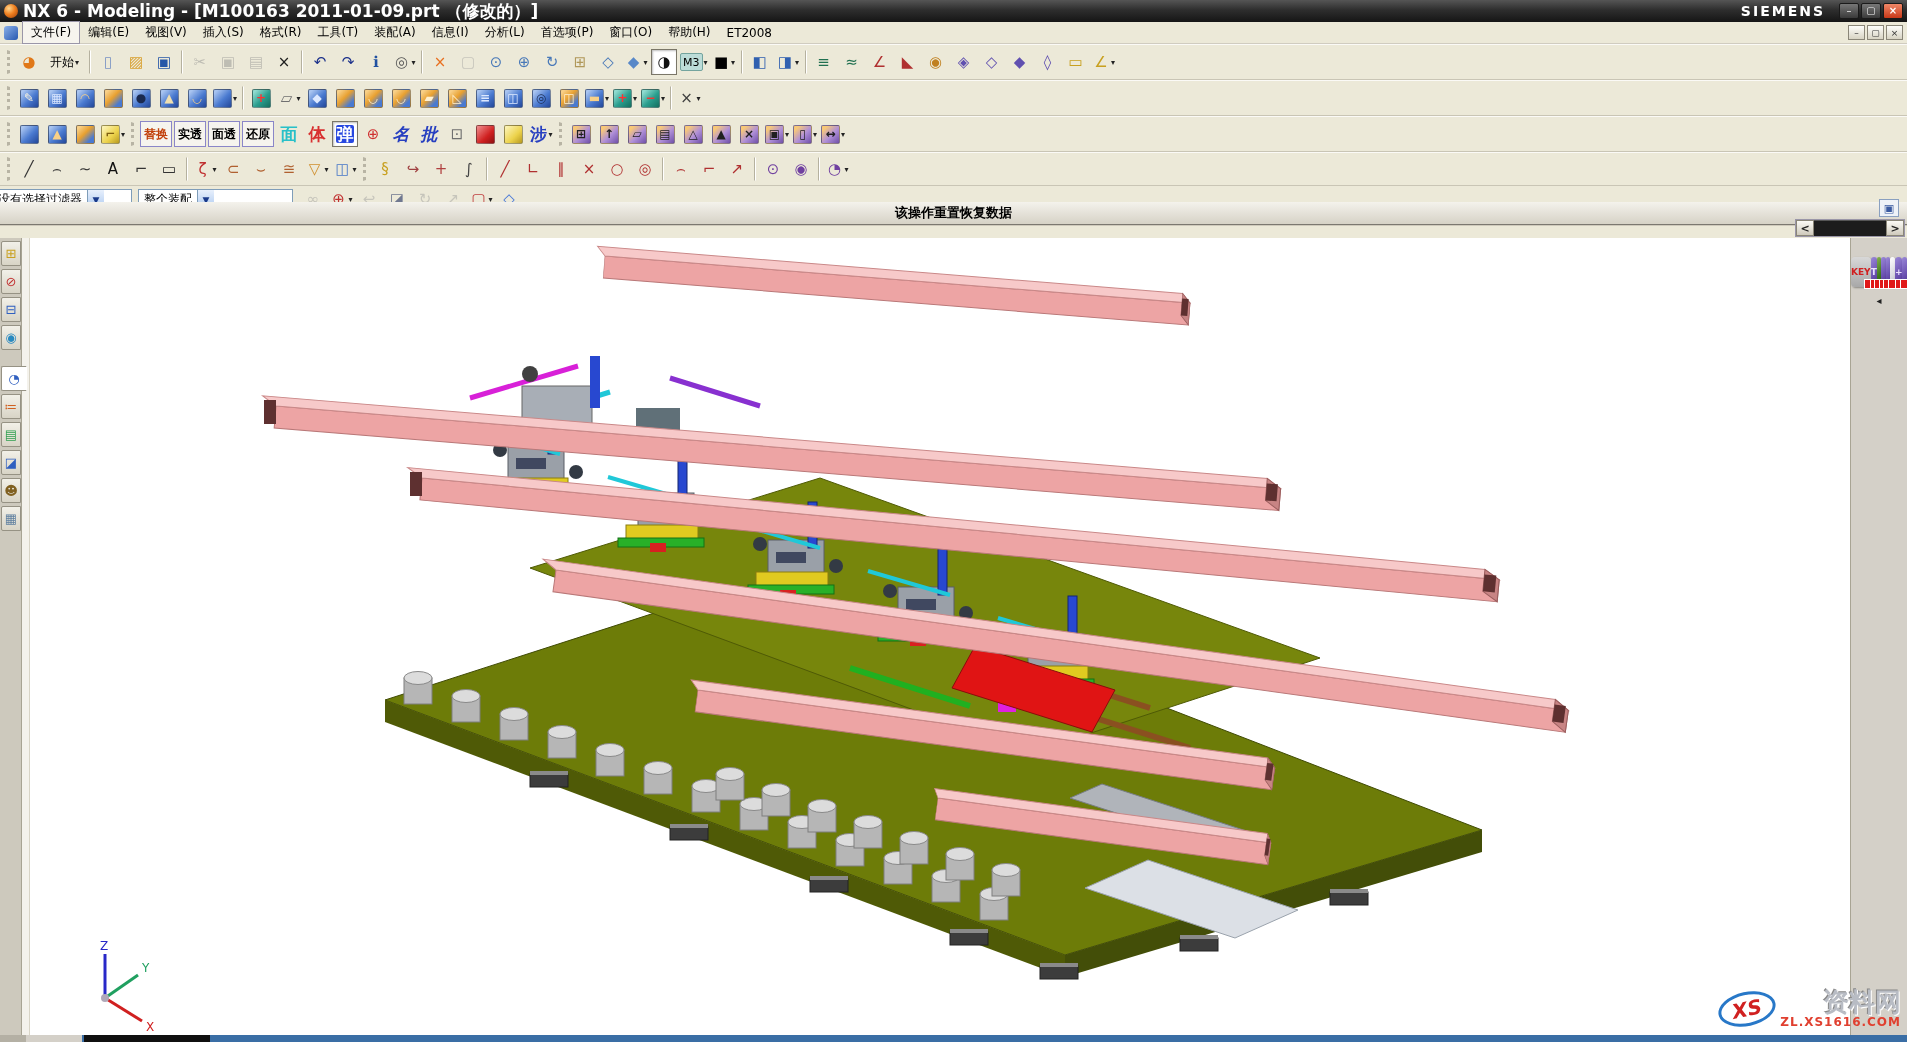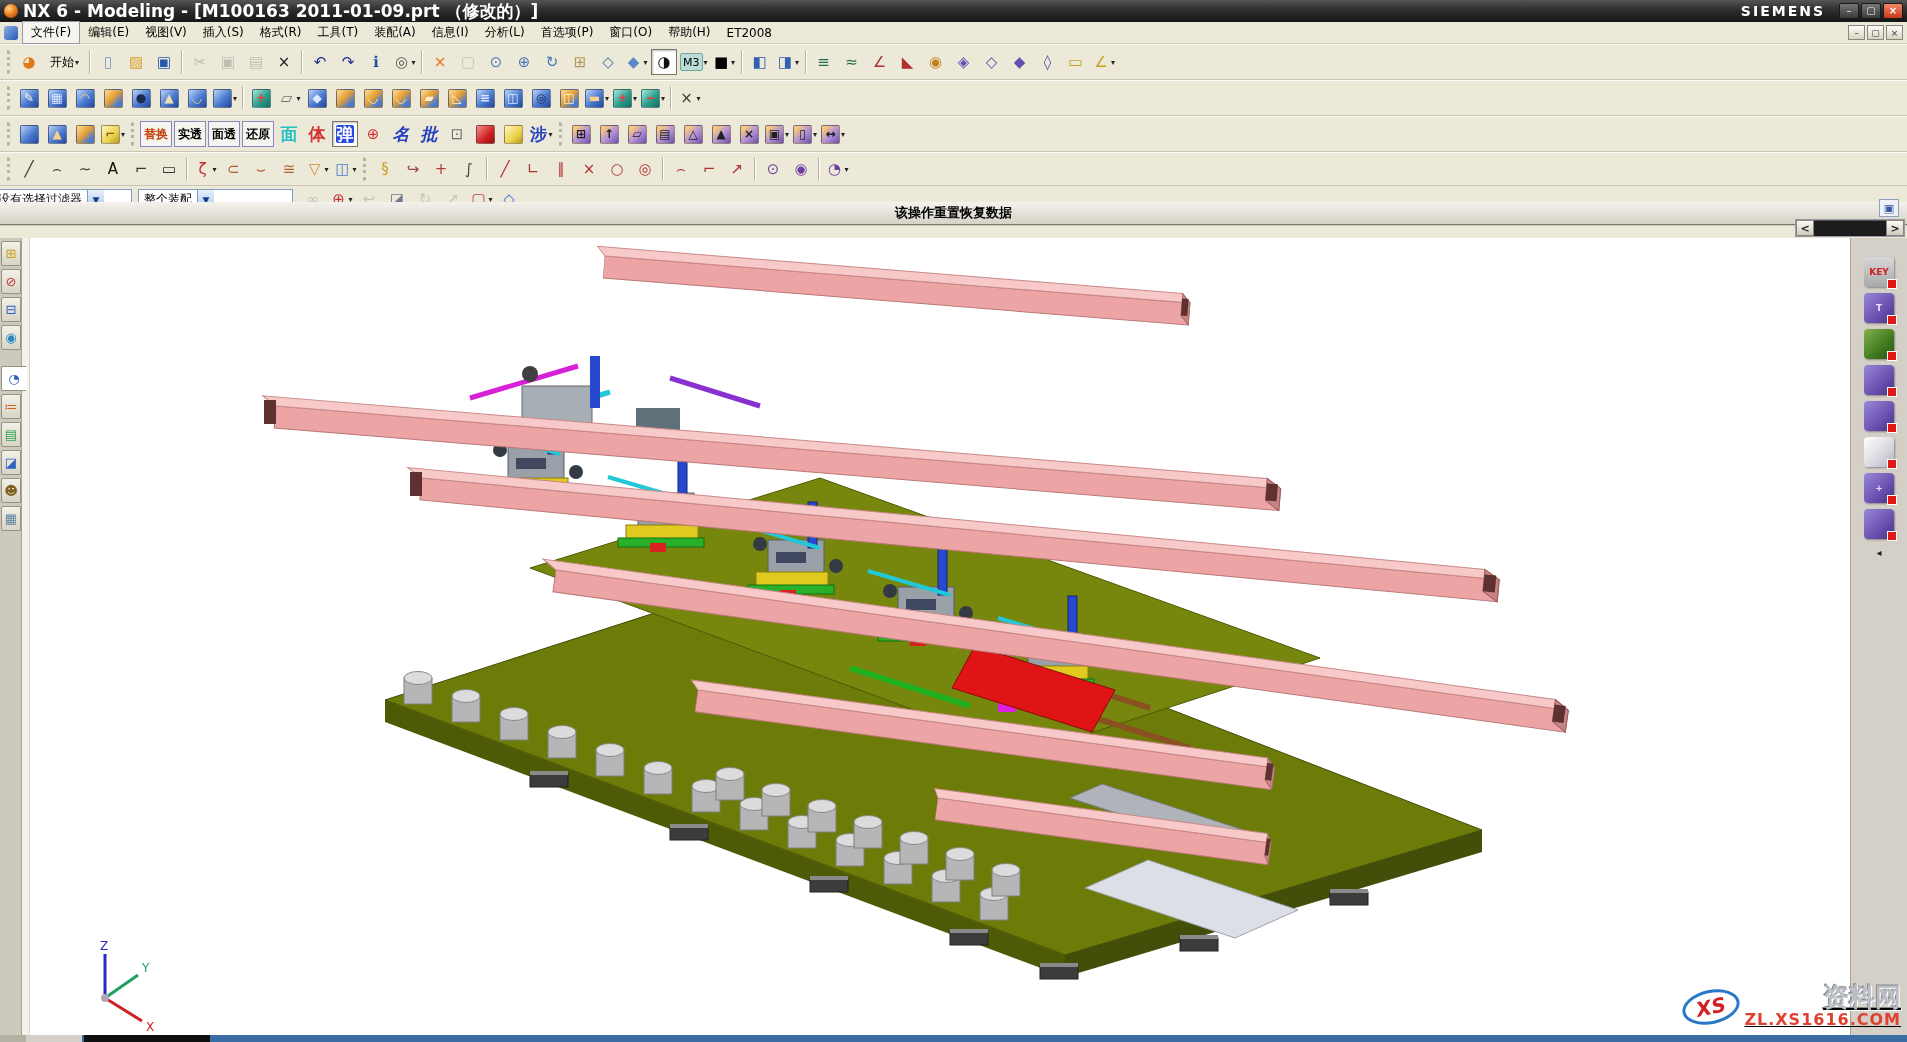--- a/index.html
+++ b/index.html
@@ -99,39 +99,39 @@
   .rb-item.active { width:26px; background:#fff; position:relative; z-index:3; border-right:1px solid #fff; }
   .rb-item.gap { margin-top:16px; }
   .splitter { position:absolute; left:22px; top:0; width:8px; height:100%; background:#f4f2ec;
     border-right:1px solid #d8d4c6; }
 
   .viewport { position:absolute; left:30px; top:0; width:1820px; height:797px; background:#ffffff; }
 
   
   .right-panel { position:absolute; right:0; top:0; width:57px; height:100%;
     background:#d4d0c8; border-left:1px solid #a8a494; }
-  .rt-items { margin-top:16px; display:flex; flex-direction:column; align-items:center; }
+  .rt-items { margin-top:16px; display:flex; flex-direction:row; align-items:center; }
   .rt-item { position:relative; width:30px; height:30px; margin:3px 0; border-radius:4px;
     display:flex; align-items:center; justify-content:center;
     font-size:9px; font-weight:bold; box-shadow:1px 1px 2px rgba(0,0,0,.35); }
   .rt-item::after { content:""; position:absolute; right:-3px; bottom:-2px; width:8px; height:8px;
     background:#e01818; border:1px solid #fff; }
   .rt-collapse { width:12px; height:12px; margin-top:4px; color:#222; font-size:10px;
     display:flex; align-items:center; justify-content:center; }
 
   
   .watermark { position:absolute; right:6px; bottom:6px; display:flex; align-items:center; z-index:9; }
   .wm-oval { width:58px; height:34px; border:3px solid #2878c8; border-radius:50%;
     display:flex; align-items:center; justify-content:center; transform:rotate(-12deg);
     background:rgba(255,255,255,.6); margin-right:4px; }
   .wm-xs { font-style:italic; font-weight:bold; font-size:20px; color:#d02020; }
-  .wm-right { display:flex; flex-direction:column; align-items:flex-end;text-decoration:underline; }
+  .wm-right { display:flex; flex-direction:column; align-items:flex-end; }
   .wm-name { font-size:26px; font-weight:bold; color:#b8bcc4;
     text-shadow:1px 1px 0 #fff,-1px -1px 0 #888; line-height:1; }
-  .wm-url { font-size:16px; font-weight:bold; color:#e04030; letter-spacing:1px; }
+  .wm-url { font-size:12px; font-weight:bold; color:#e04030; letter-spacing:1px; }
 
   
   .taskbar { position:absolute; bottom:0; left:0; width:100%; height:7px; background:#3a6ea5; }
   .tk-seg1 { position:absolute; left:0; width:26px; height:100%; background:#b4b0a4; }
   .tk-seg2 { position:absolute; left:26px; width:56px; height:100%; background:#d4d0c8; }
   .tk-seg3 { position:absolute; left:84px; width:126px; height:100%; background:#101010; }
 
   svg text { font-family:"DejaVu Sans","Liberation Sans",sans-serif; }
 </style>
 </head>

